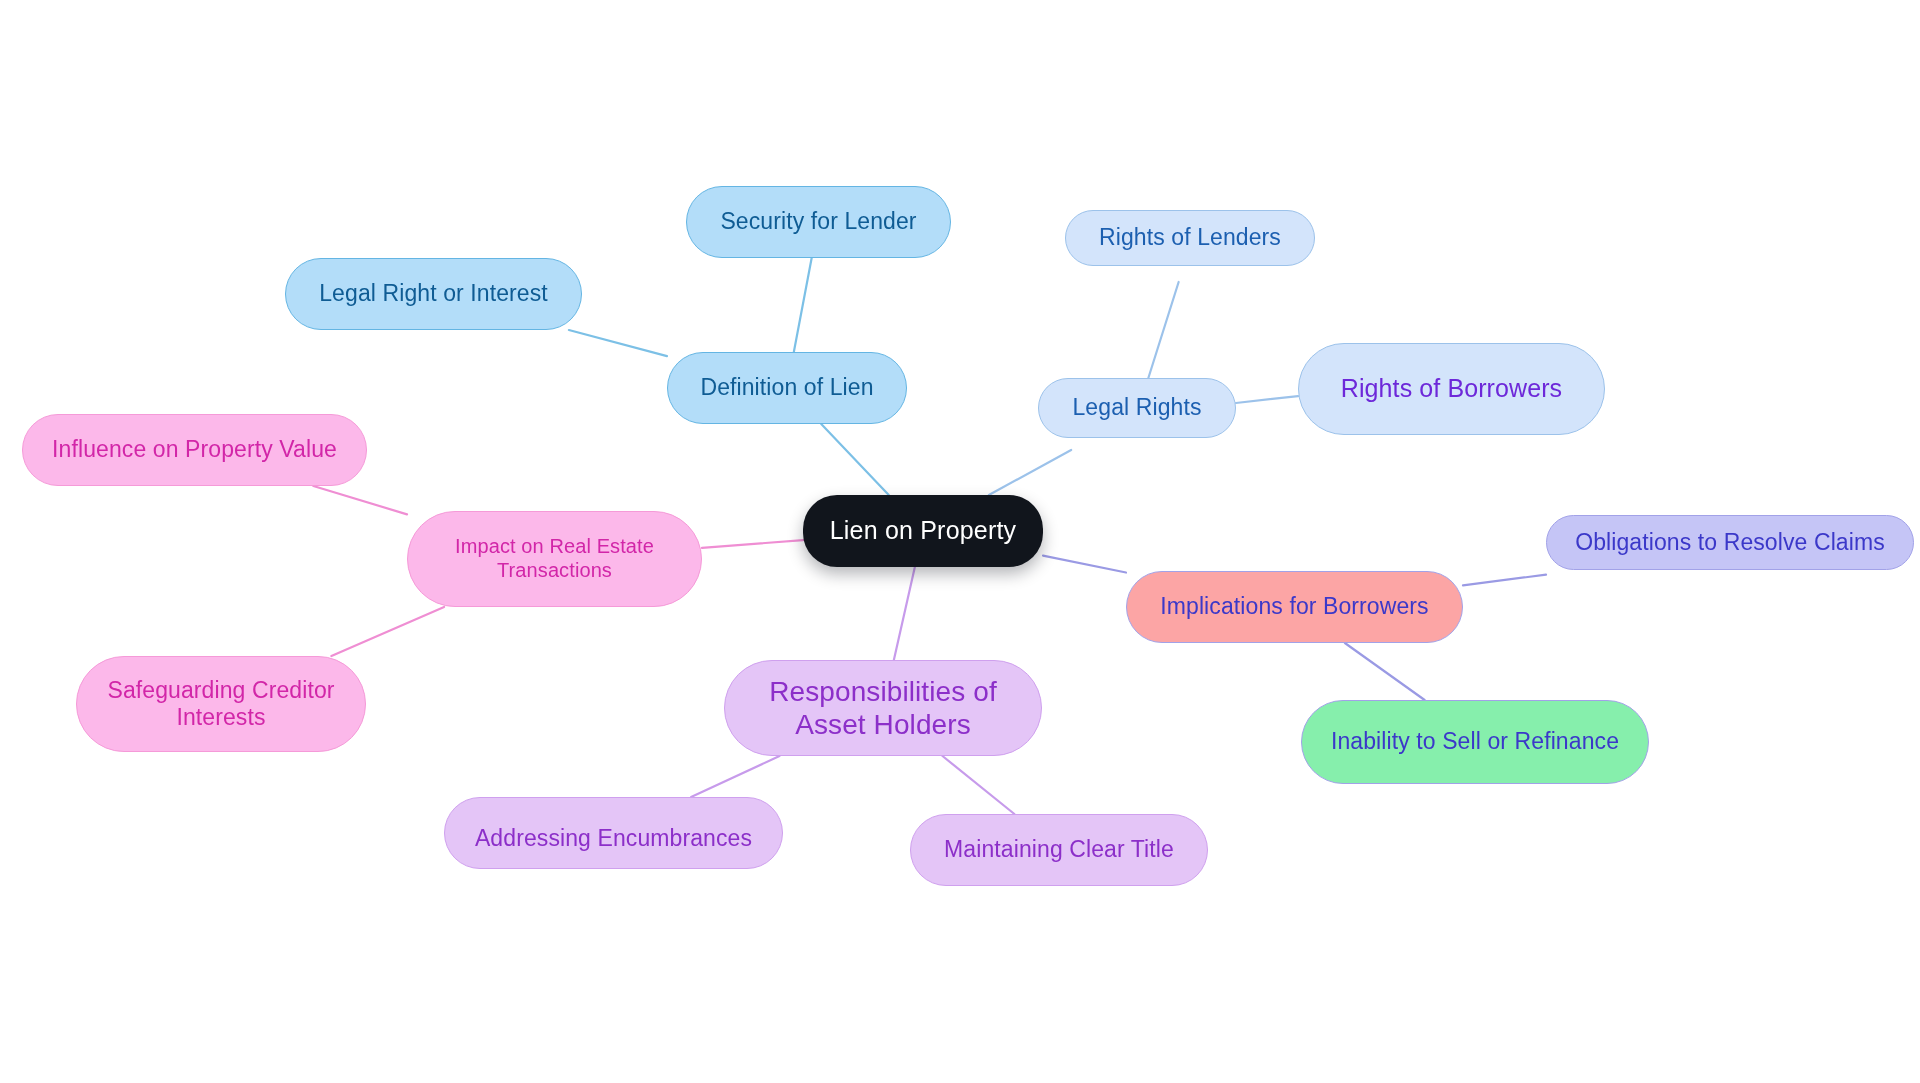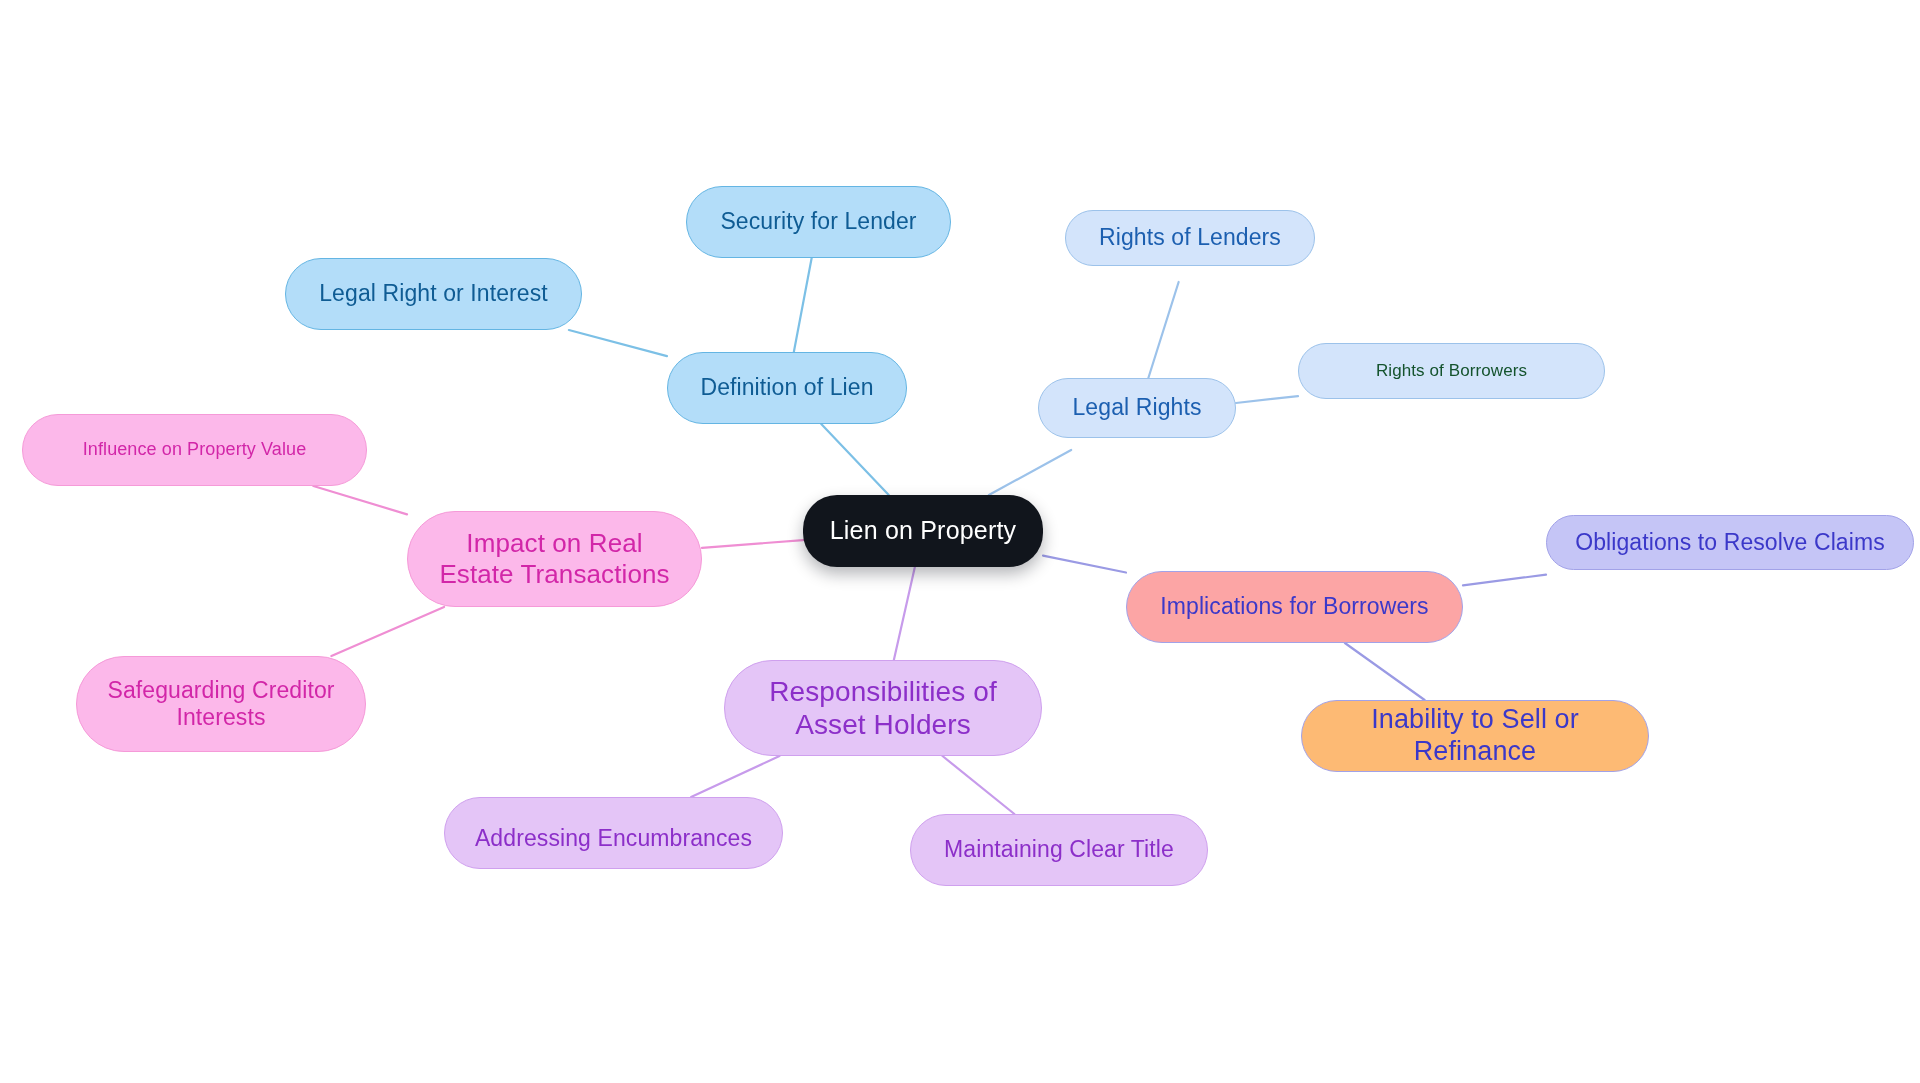--- a/index.html
+++ b/index.html
@@ -69,24 +69,24 @@
       <line x1="407" y1="514.3402777777778" x2="313.39908256880733" y2="486" stroke="#ef8ed3" stroke-width="2.2" stroke-linecap="round"></line>
       <line x1="444.1" y1="607" x2="331.4" y2="656" stroke="#ef8ed3" stroke-width="2.2" stroke-linecap="round"></line>
     </svg>
   <div id="node-layer">
       <div class="node root" style="left: 803px; top: 495px; width: 240px; height: 72px; font-size: 25px; background: rgb(17, 21, 28); color: rgb(255, 255, 255);"><span>Lien on Property</span></div>
       <div class="node" style="left: 667px; top: 352px; width: 240px; height: 72px; font-size: 23px; background: rgb(179, 221, 249); border-color: rgb(100, 181, 227); color: rgb(15, 92, 148);"><span>Definition of Lien</span></div>
       <div class="node" style="left: 686px; top: 186px; width: 265px; height: 72px; font-size: 23px; background: rgb(179, 221, 249); border-color: rgb(100, 181, 227); color: rgb(15, 92, 148);"><span>Security for Lender</span></div>
       <div class="node" style="left: 285px; top: 258px; width: 297px; height: 72px; font-size: 23px; background: rgb(179, 221, 249); border-color: rgb(100, 181, 227); color: rgb(15, 92, 148);"><span>Legal Right or Interest</span></div>
       <div class="node" style="left: 1038px; top: 378px; width: 198px; height: 60px; font-size: 23px; background: rgb(211, 228, 251); border-color: rgb(156, 194, 234); color: rgb(28, 95, 176);"><span>Legal Rights</span></div>
       <div class="node" style="left: 1065px; top: 210px; width: 250px; height: 56px; font-size: 23px; background: rgb(211, 228, 251); border-color: rgb(156, 194, 234); color: rgb(28, 95, 176);"><span>Rights of Lenders</span></div>
-      <div class="node" style="left: 1298px; top: 343px; width: 307px; height: 56px; font-size: 17px; background: rgb(211, 228, 251); border-color: rgb(156, 194, 234); color: #14532d;"><span>Rights of Borrowers</span></div>
+      <div class="node" style="left: 1298px; top: 343px; width: 307px; height: 92px; font-size: 25px; background: rgb(211, 228, 251); border-color: rgb(156, 194, 234); color: #6d28d9;"><span>Rights of Borrowers</span></div>
       <div class="node" style="left: 1126px; top: 571px; width: 337px; height: 72px; font-size: 23px; background: #fca5a5; border-color: rgb(162, 162, 232); color: rgb(59, 56, 201);"><span>Implications for Borrowers</span></div>
       <div class="node" style="left: 1546px; top: 515px; width: 368px; height: 55px; font-size: 23px; background: rgb(197, 197, 246); border-color: rgb(162, 162, 232); color: rgb(59, 56, 201);"><span>Obligations to Resolve Claims</span></div>
-      <div class="node" style="left: 1301px; top: 700px; width: 348px; height: 72px; font-size: 27px; background: #fdba74; border-color: rgb(162, 162, 232); color: rgb(59, 56, 201);"><span>Inability to Sell or Refinance</span></div>
+      <div class="node" style="left: 1301px; top: 700px; width: 348px; height: 84px; font-size: 23px; background: #86efac; border-color: rgb(162, 162, 232); color: rgb(59, 56, 201);"><span>Inability to Sell or Refinance</span></div>
       <div class="node" style="left: 724px; top: 660px; width: 318px; height: 96px; font-size: 28px; background: rgb(228, 197, 247); border-color: rgb(207, 160, 238); color: rgb(140, 47, 201); justify-content: flex-end;"><span>Responsibilities of Asset Holders</span></div>
       <div class="node" style="left: 444px; top: 797px; width: 339px; height: 72px; font-size: 23px; background: rgb(228, 197, 247); border-color: rgb(207, 160, 238); color: rgb(140, 47, 201); align-items: flex-end;"><span>Addressing Encumbrances</span></div>
       <div class="node" style="left: 910px; top: 814px; width: 298px; height: 72px; font-size: 23px; background: rgb(228, 197, 247); border-color: rgb(207, 160, 238); color: rgb(140, 47, 201);"><span>Maintaining Clear Title</span></div>
-      <div class="node" style="left: 407px; top: 511px; width: 295px; height: 96px; font-size: 26px; background: rgb(252, 184, 234); border-color: rgb(245, 154, 216); color: rgb(210, 38, 168);"><span>Impact on Real Estate Transactions</span></div>
-      <div class="node" style="left: 22px; top: 414px; width: 345px; height: 72px; font-size: 18px; background: rgb(252, 184, 234); border-color: rgb(245, 154, 216); color: rgb(210, 38, 168);"><span>Influence on Property Value</span></div>
+      <div class="node" style="left: 407px; top: 511px; width: 295px; height: 96px; font-size: 20px; background: rgb(252, 184, 234); border-color: rgb(245, 154, 216); color: rgb(210, 38, 168);"><span>Impact on Real Estate Transactions</span></div>
+      <div class="node" style="left: 22px; top: 414px; width: 345px; height: 72px; font-size: 23px; background: rgb(252, 184, 234); border-color: rgb(245, 154, 216); color: rgb(210, 38, 168);"><span>Influence on Property Value</span></div>
       <div class="node" style="left: 76px; top: 656px; width: 290px; height: 96px; font-size: 23px; background: rgb(252, 184, 234); border-color: rgb(245, 154, 216); color: rgb(210, 38, 168);"><span>Safeguarding Creditor Interests</span></div>
     </div>
 </div>
 
 </body></html>

